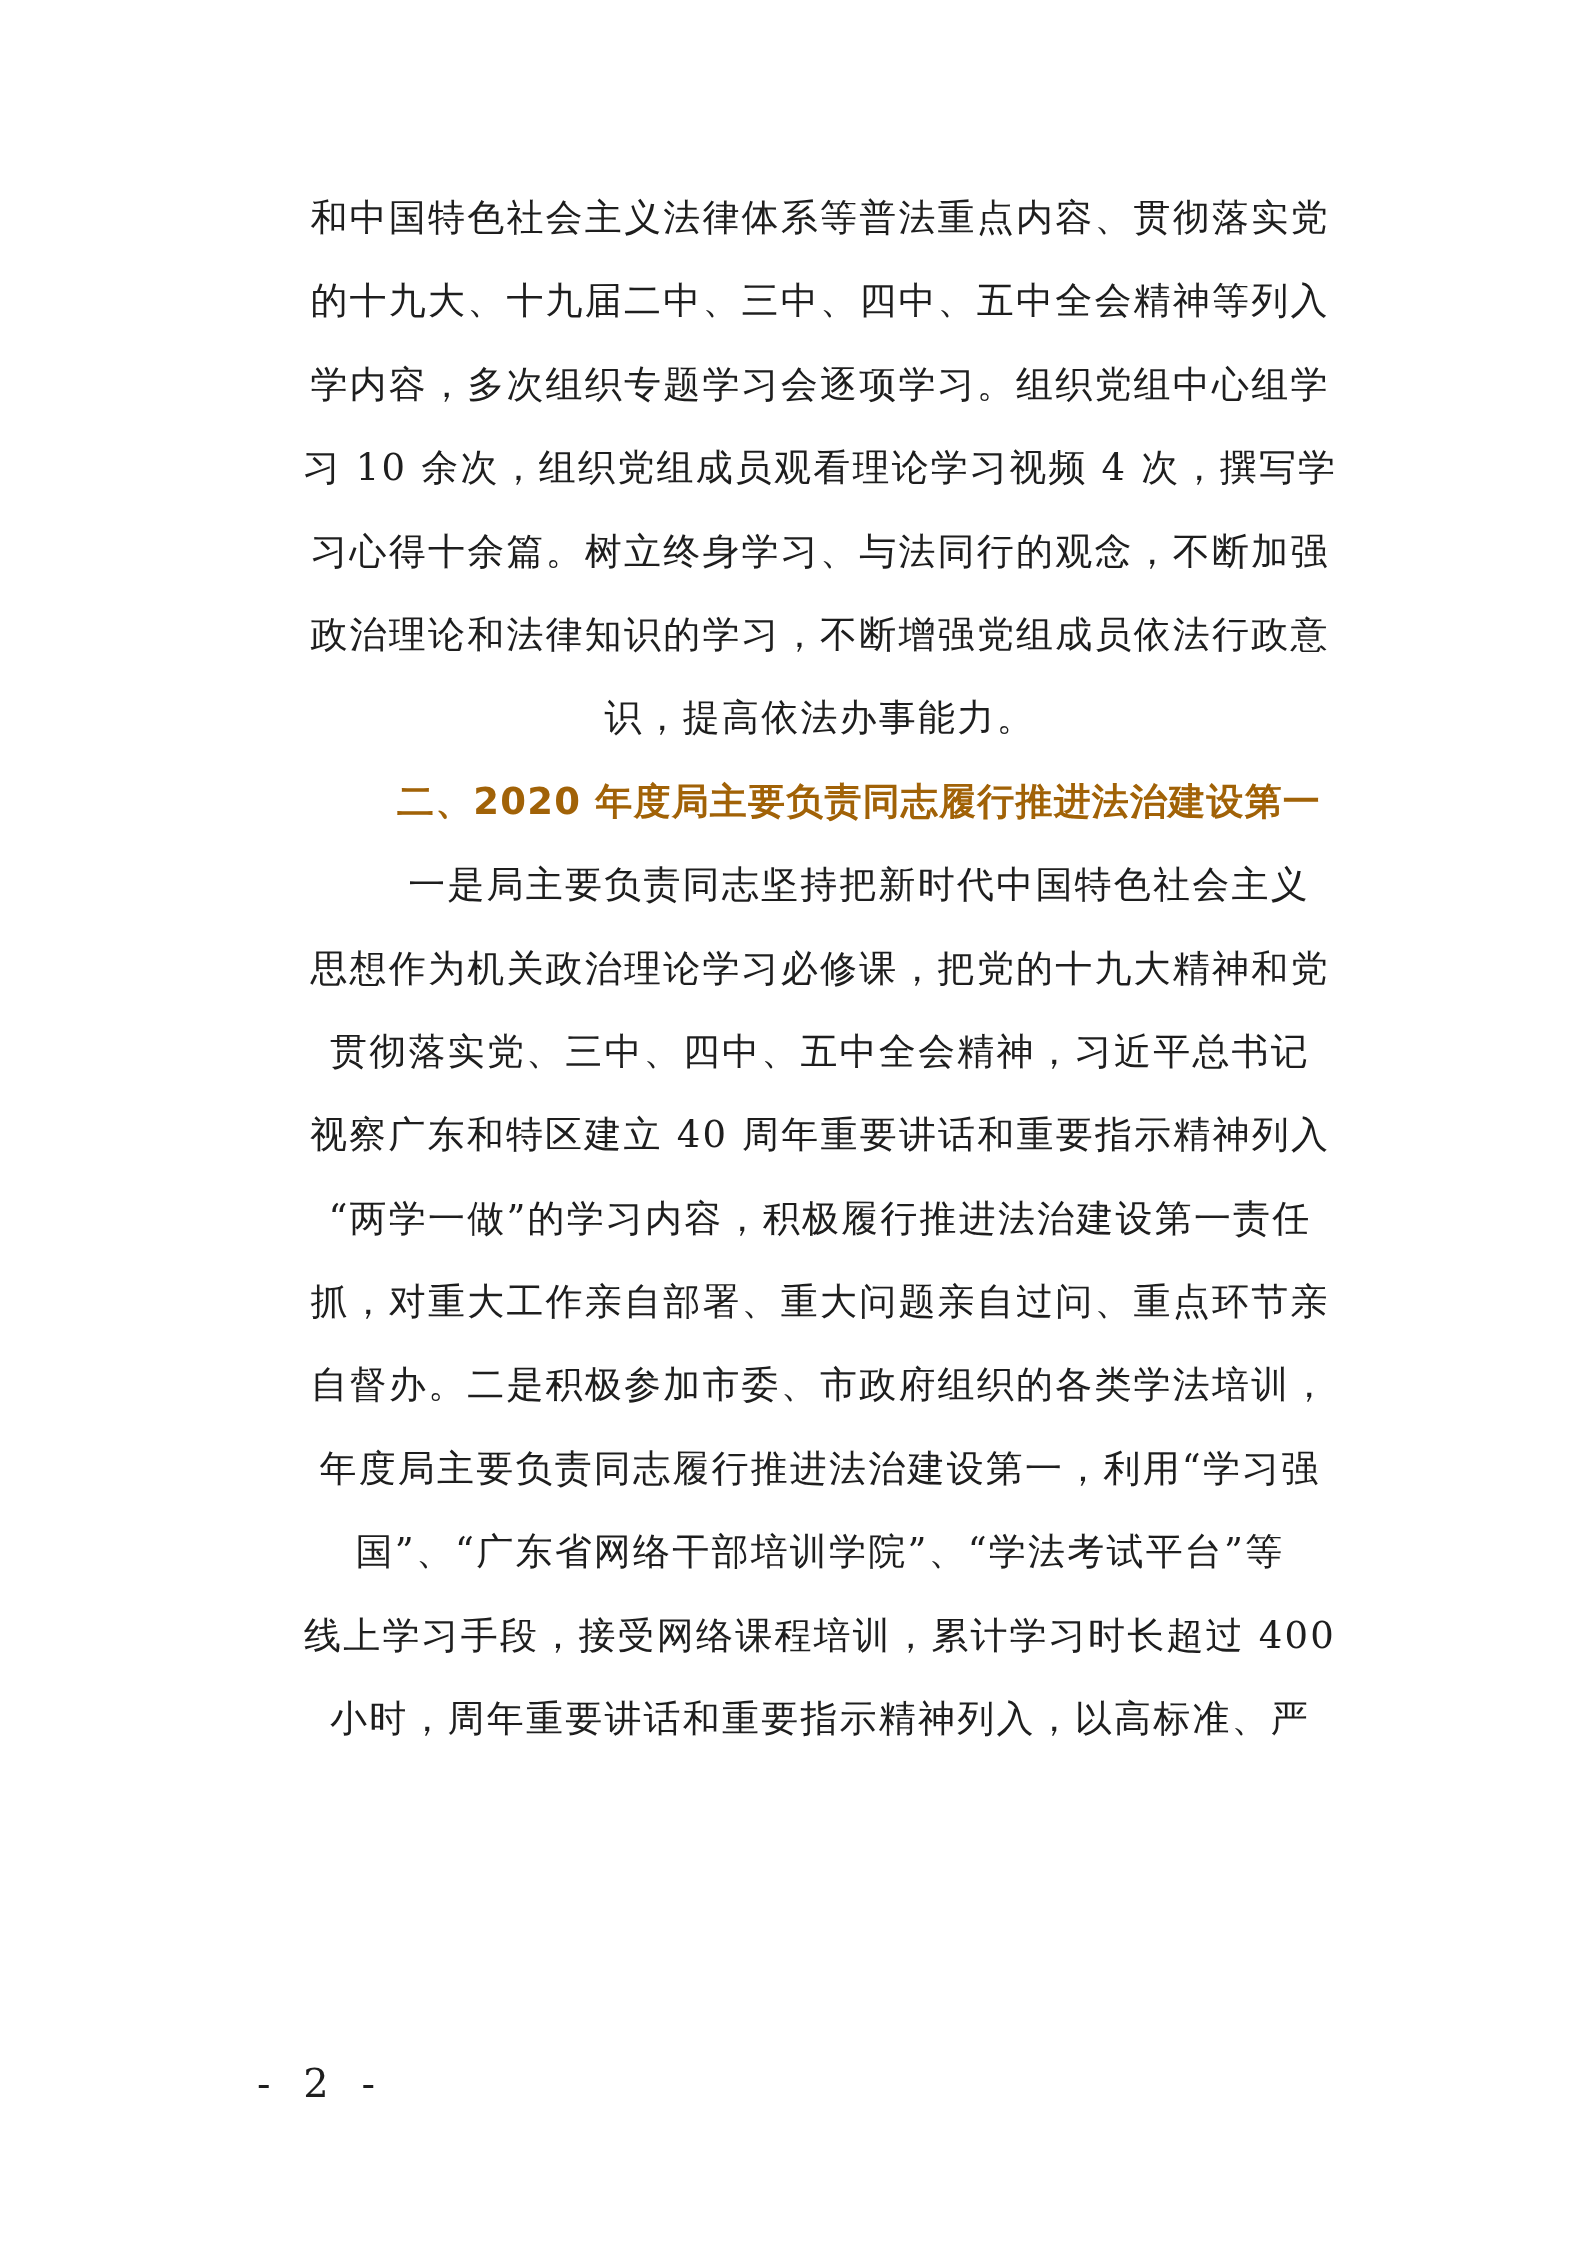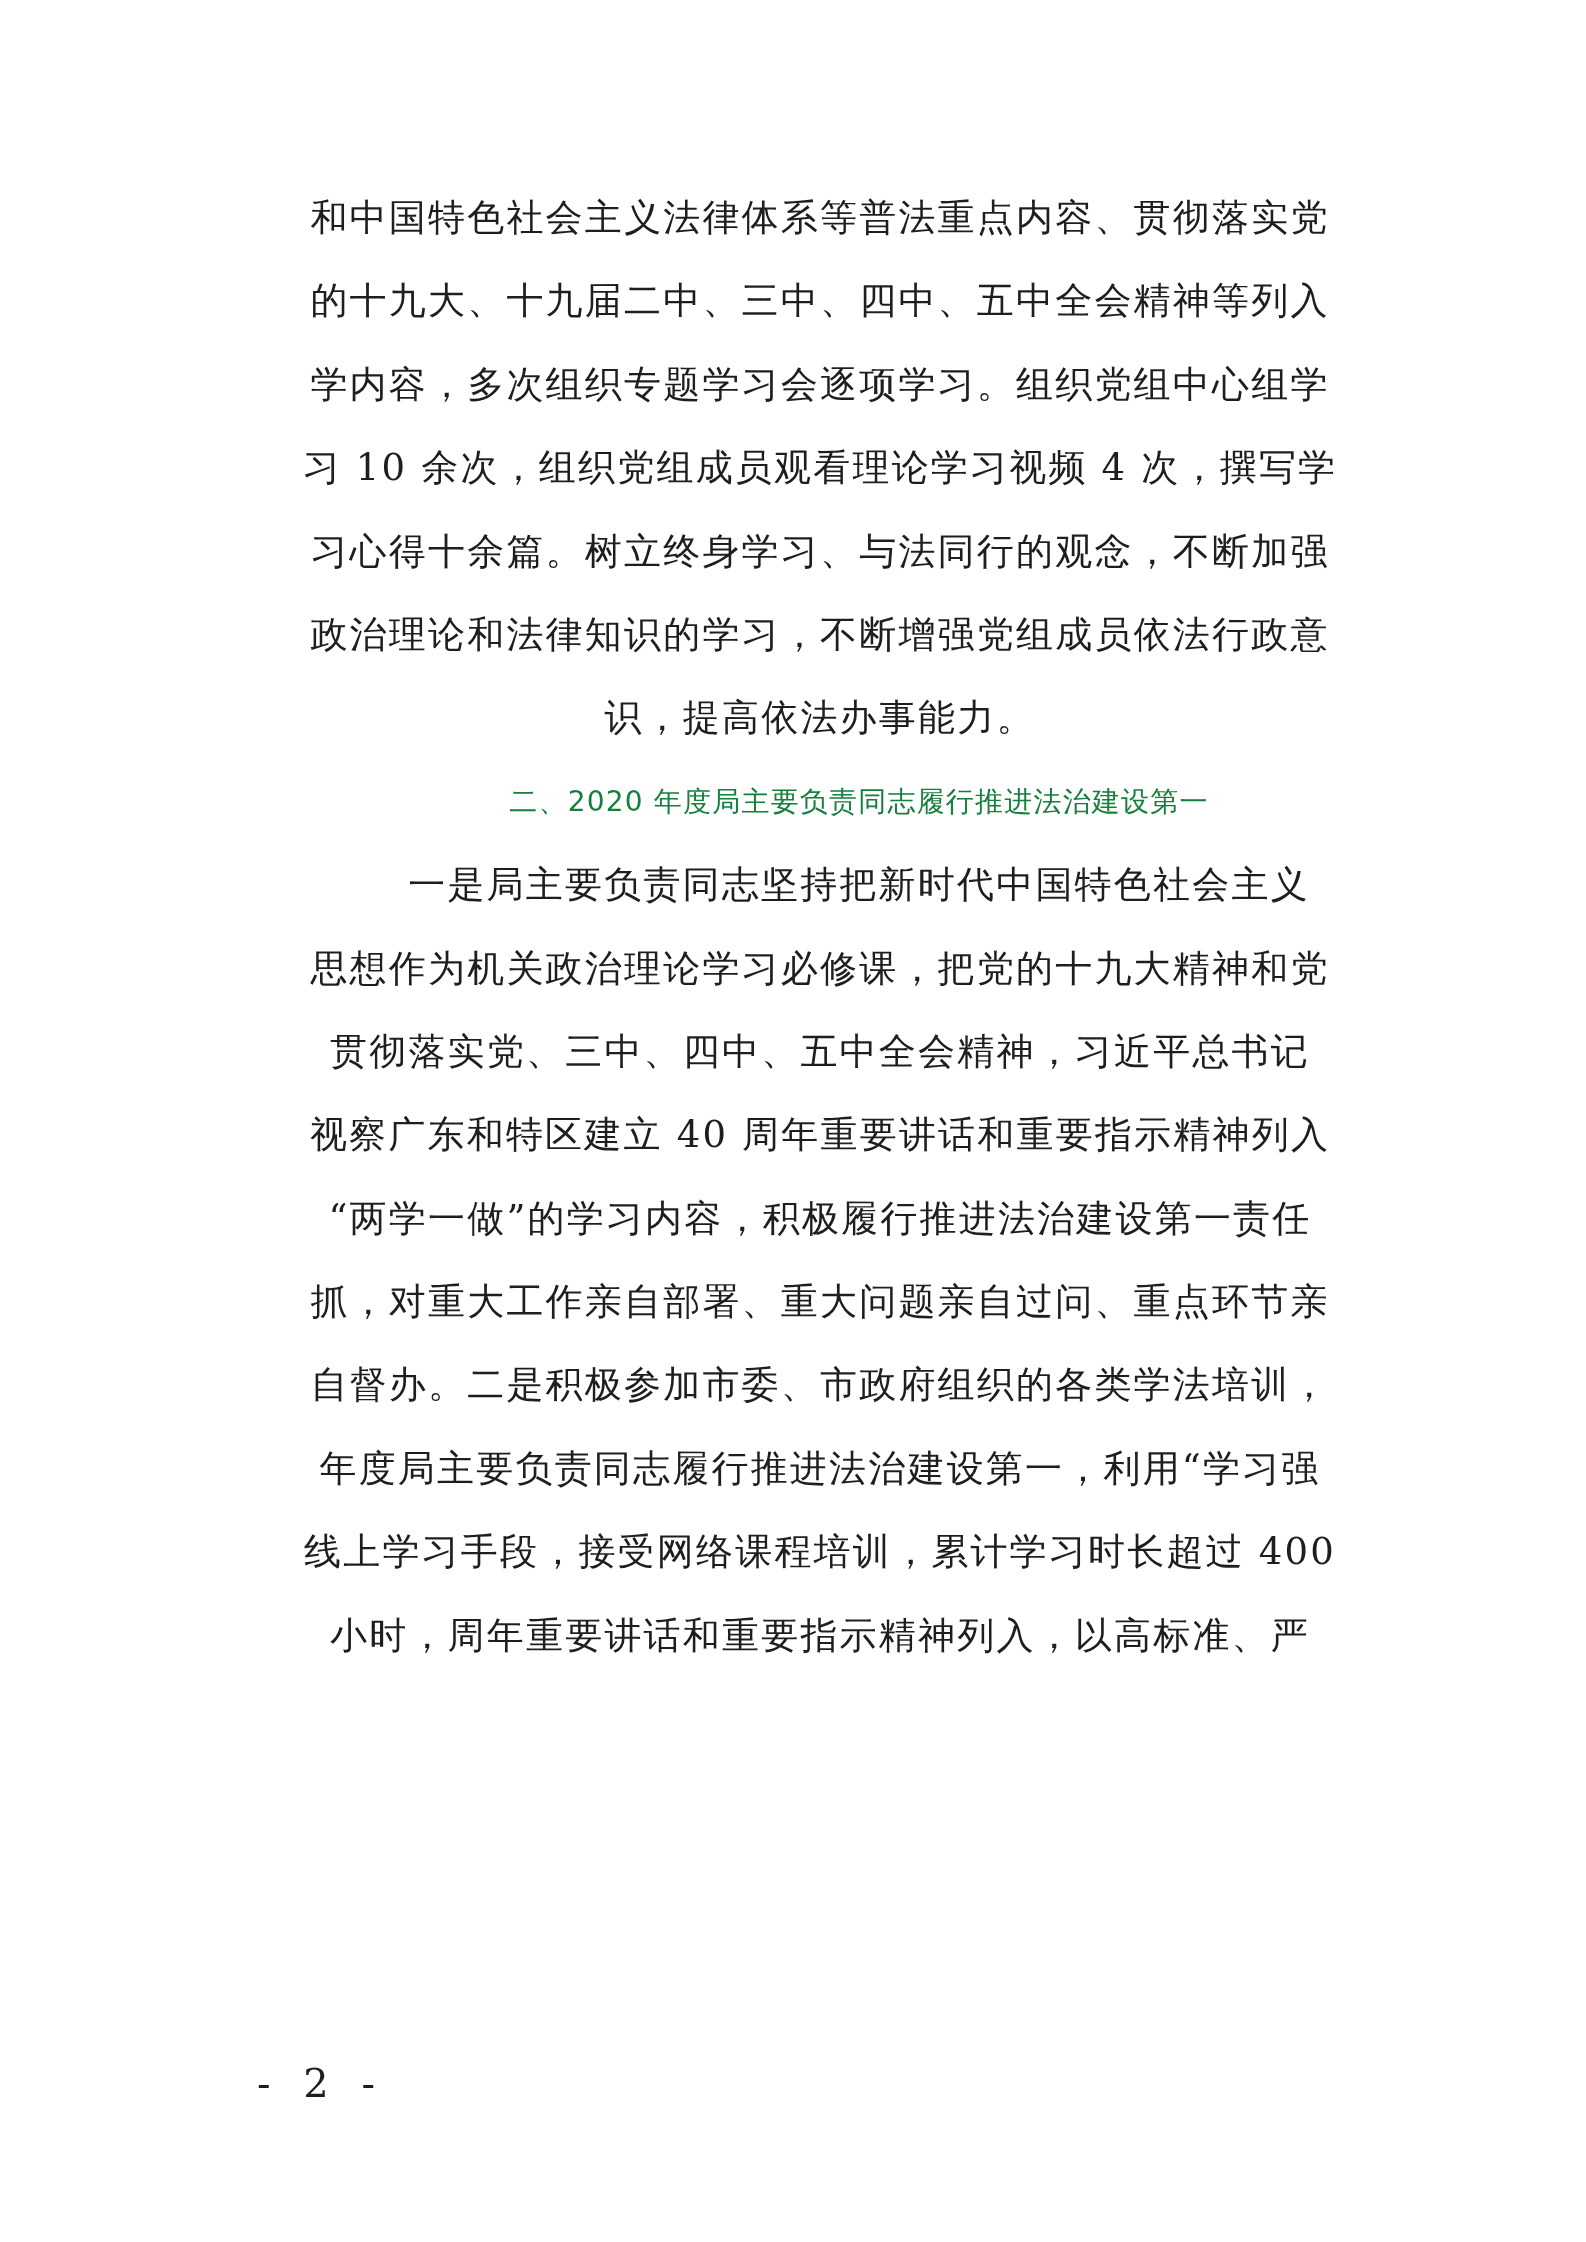--- a/index.html
+++ b/index.html
@@ -35,24 +35,24 @@
       line-height: 83.4px;
       font-size: 37px;
       letter-spacing: 2.2px;
       white-space: nowrap;
     }
     .line.indent {
       padding-left: 78px;
     }
     .line.heading {
       font-family: "DejaVu Sans", "Liberation Sans", sans-serif;
-      font-weight: normal;
-      font-size: 28px;
+      font-weight: bold;
+      font-size: 37px;
       letter-spacing: 1.2px;
-      color: #15803d;
+      color: #a16207;
     }
     .page-number {
       position: absolute;
       left: 257px;
       top: 2060px;
       font-size: 40px;
       font-family: "DejaVu Serif", "Liberation Serif", serif;
       letter-spacing: 10px;
       color: #1e1e1e;
     }
@@ -79,20 +79,21 @@
 
     <div>
       <span class="line indent">一是局主要负责同志坚持把新时代中国特色社会主义</span>
       <span class="line">思想作为机关政治理论学习必修课，把党的十九大精神和党</span>
       <span class="line">贯彻落实党、三中、四中、五中全会精神，习近平总书记</span>
       <span class="line">视察广东和特区建立 40 周年重要讲话和重要指示精神列入</span>
       <span class="line">“两学一做”的学习内容，积极履行推进法治建设第一责任</span>
       <span class="line">抓，对重大工作亲自部署、重大问题亲自过问、重点环节亲</span>
       <span class="line">自督办。二是积极参加市委、市政府组织的各类学法培训，</span>
       <span class="line">年度局主要负责同志履行推进法治建设第一，利用“学习强</span>
+      <span class="line">国”、“广东省网络干部培训学院”、“学法考试平台”等</span>
       <span class="line">线上学习手段，接受网络课程培训，累计学习时长超过 400</span>
       <span class="line">小时，周年重要讲话和重要指示精神列入，以高标准、严</span>
     </div>
 
   </div>
 
   <div class="page-number">- 2 -</div>
 </div>
 
 </body></html>

